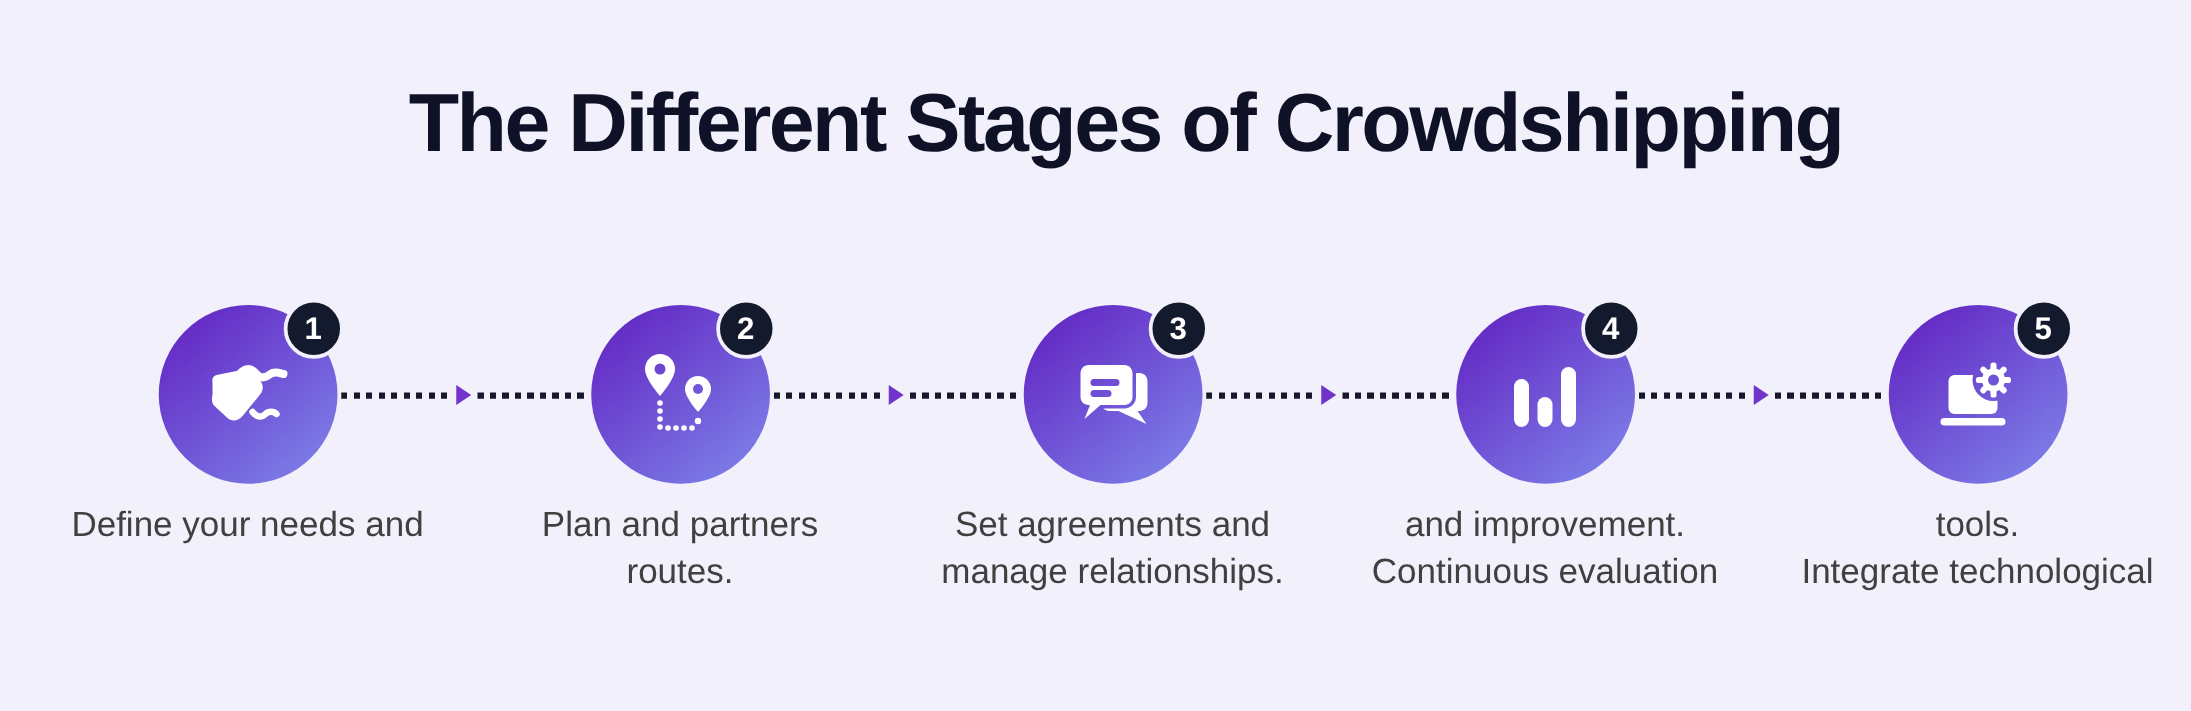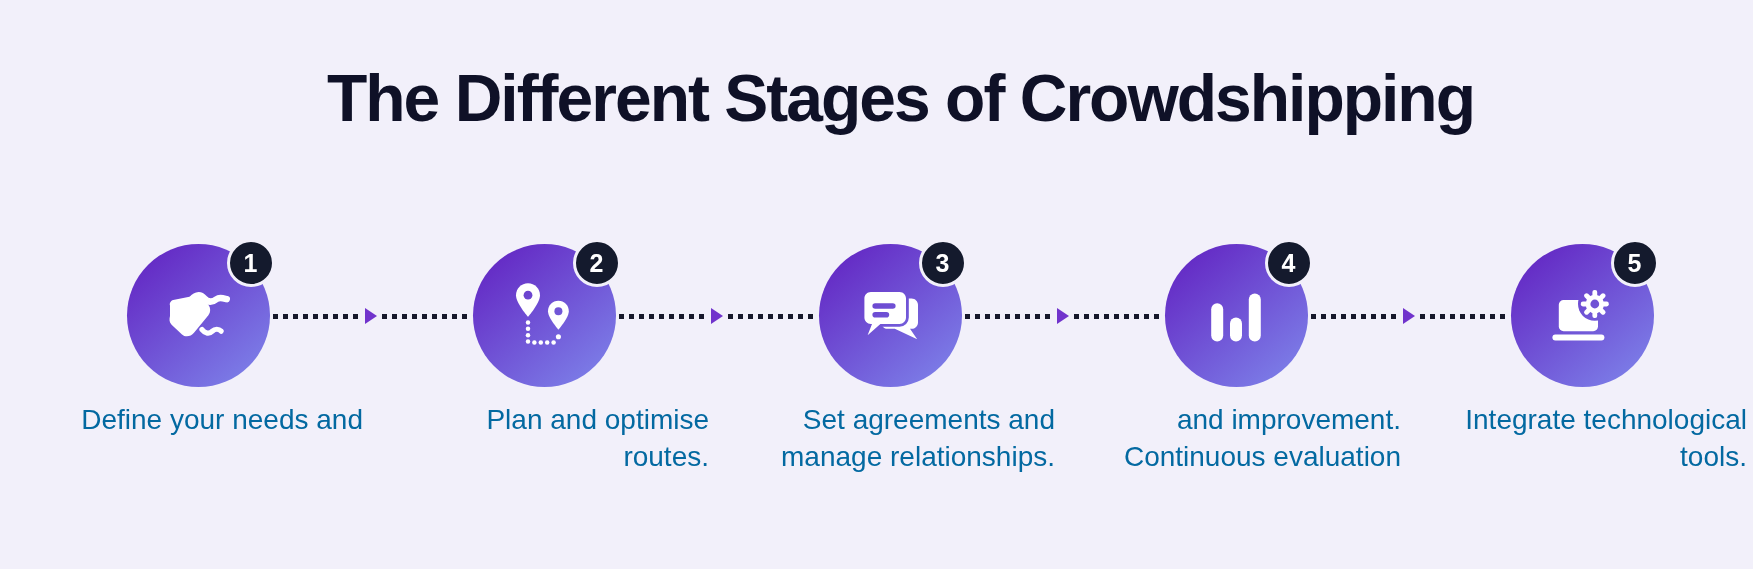--- a/index.html
+++ b/index.html
@@ -34,23 +34,23 @@
   .badge{
     position:absolute;top:-5px;right:-5px;
     width:48px;height:48px;border-radius:50%;
     background:#141a2d;border:3px solid #f2f0fa;box-sizing:border-box;
     color:#ffffff;font-size:25px;font-weight:700;
     display:flex;align-items:center;justify-content:center;
   }
   .label{
     margin-top:15px;
     width:330px;
-    text-align:right;
+    text-align:center;
     font-size:28px;line-height:1.32;
-    color:#0369a1;
+    color:#404040;
   }
   .connector{
     position:absolute;top:304px;width:196px;height:24px;
     display:flex;align-items:center;
   }
   .connector .dots{
     flex:1;height:5px;
     background:repeating-linear-gradient(to right,#17182b 0 5px,transparent 5px 10px);
   }
   .connector .arrow{
@@ -115,21 +115,21 @@
               <circle cx="62" cy="83" r="2.8"></circle>
               <circle cx="68" cy="76" r="3.2"></circle>
             </g>
           </svg>
         </div>
         <div class="badge">
           <span>2</span>
         </div>
       </div>
       <div class="label">
-        <div>Plan and optimise</div>
+        <div>Plan and partners</div>
         <div>routes.</div>
       </div>
     </div>
 
     <div class="stage">
       <div class="circle-wrap">
         <div class="circle">
           <svg viewBox="0 0 100 100" width="80" height="80">
             <defs>
               <mask id="m3a">
@@ -204,22 +204,22 @@
               <rect x="63" y="17.5" width="6" height="10" rx="2.6" transform="rotate(315 66 35)"></rect>
               <circle cx="66" cy="35" r="11.5"></circle>
             </g>
           </svg>
         </div>
         <div class="badge">
           <span>5</span>
         </div>
       </div>
       <div class="label">
+        <div>tools.</div>
         <div>Integrate technological</div>
-        <div>tools.</div>
       </div>
     </div>
 
   </div>
 
   <div class="connector c1">
     <div class="dots"></div>
     <div class="arrow"></div>
     <div class="dots"></div>
   </div>

